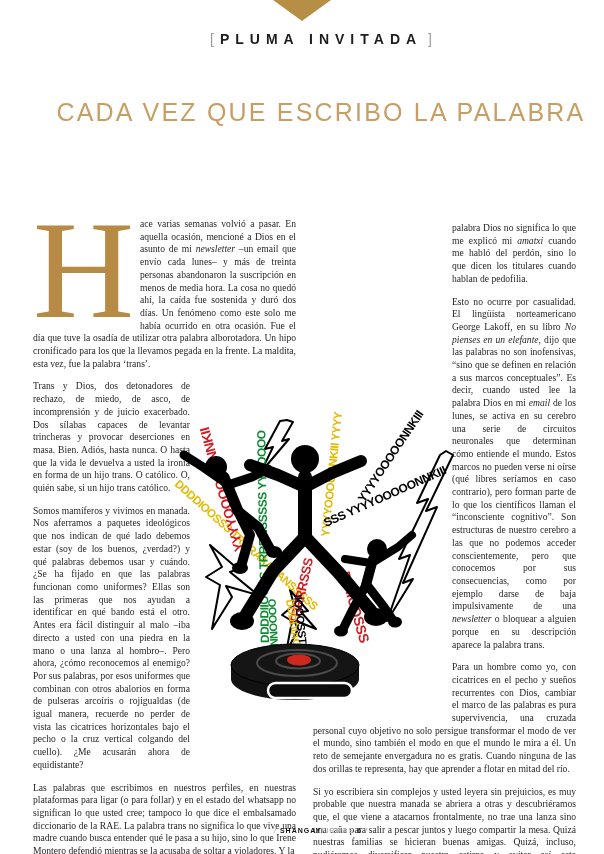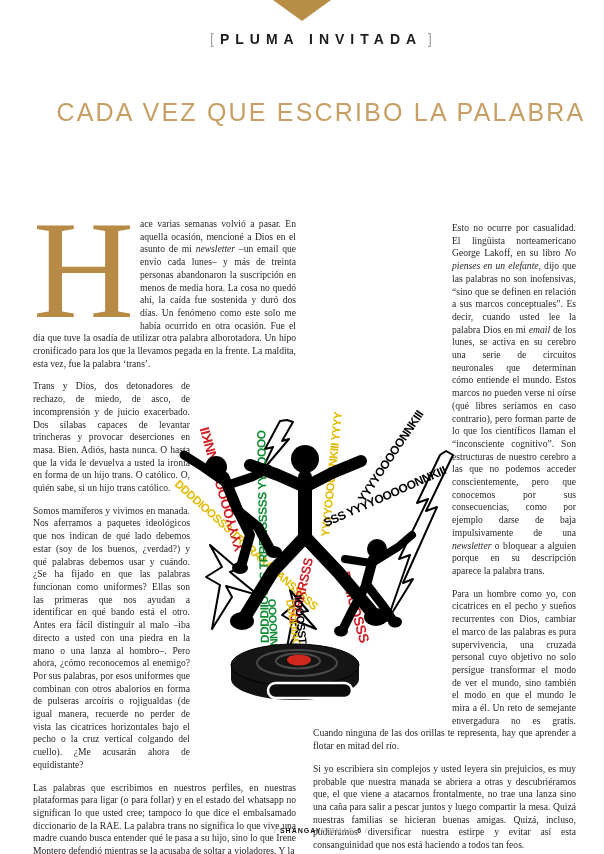--- a/index.html
+++ b/index.html
@@ -56,20 +56,21 @@
   <div class="col col-left">
     <p><span class="dropcap">H</span><span><span>ace varias semanas volvió a pasar. En aquella ocasión, mencioné a Dios en el asunto de mi </span><i>newsletter</i><span> –un email que envío cada lunes– y más de treinta personas abandonaron la suscripción en menos de media hora. La cosa no quedó ahí, la caída fue sostenida y duró dos días. Un fenómeno como este solo me había ocurrido en otra ocasión. Fue el día que tuve la osadía de utilizar otra palabra alborotadora. Un hipo cronificado para los que la llevamos pegada en la frente. La maldita, esta vez, fue la palabra ‘trans’.</span></span></p>
     <div class="spacer-left"></div>
     <p>Trans y Dios, dos detonadores de rechazo, de miedo, de asco, de incomprensión y de juicio exacerbado. Dos sílabas capaces de levantar trincheras y provocar deserciones en masa. Bien. Adiós, hasta nunca. O hasta que la vida le devuelva a usted la ironía en forma de un hijo trans. O católico. O, quién sabe, si un hijo trans católico.</p>
     <p>Somos mamíferos y vivimos en manada. Nos aferramos a paquetes ideológicos que nos indican de qué lado debemos estar (soy de los buenos, ¿verdad?) y qué palabras debemos usar y cuándo. ¿Se ha fijado en que las palabras funcionan como uniformes? Ellas son las primeras que nos ayudan a identificar en qué bando está el otro. Antes era fácil distinguir al malo –iba directo a usted con una piedra en la mano o una lanza al hombro–. Pero ahora, ¿cómo reconocemos al enemigo? Por sus palabras, por esos uniformes que combinan con otros abalorios en forma de pulseras arcoíris o rojigualdas (de igual manera, recuerde no perder de vista las cicatrices horizontales bajo el pecho o la cruz vertical colgando del cuello). ¿Me acusarán ahora de equidistante?</p>
     <p>Las palabras que escribimos en nuestros perfiles, en nuestras plataformas para ligar (o para follar) y en el estado del whatsapp no significan lo que usted cree; tampoco lo que dice el embalsamado diccionario de la RAE. La palabra trans no significa lo que vive una madre cuando busca entender qué le pasa a su hijo, sino lo que Irene Montero defendió mientras se la acusaba de soltar a violadores. Y la</p>
   </div>
 
   <div class="col col-right">
     <div class="spacer-right"></div>
+    <p><span>palabra Dios no significa lo que me explicó mi </span><i>amatxi</i><span> cuando me habló del perdón, sino lo que dicen los titulares cuando hablan de pedofilia.</span></p>
     <p><span>Esto no ocurre por casualidad. El lingüista norteamericano George Lakoff, en su libro </span><i>No pienses en un elefante</i><span>, dijo que las palabras no son inofensivas, “sino que se definen en relación a sus marcos conceptuales”. Es decir, cuando usted lee la palabra Dios en mi </span><i>email</i><span> de los lunes, se activa en su cerebro una serie de circuitos neuronales que determinan cómo entiende el mundo. Estos marcos no pueden verse ni oírse (qué libres seríamos en caso contrario), pero forman parte de lo que los científicos llaman el “inconsciente cognitivo”. Son estructuras de nuestro cerebro a las que no podemos acceder conscientemente, pero que conocemos por sus consecuencias, como por ejemplo darse de baja impulsivamente de una </span><i>newsletter</i><span> o bloquear a alguien porque en su descripción aparece la palabra trans.</span></p>
     <p>Para un hombre como yo, con cicatrices en el pecho y sueños recurrentes con Dios, cambiar el marco de las palabras es pura supervivencia, una cruzada personal cuyo objetivo no solo persigue transformar el modo de ver el mundo, sino también el modo en que el mundo le mira a él. Un reto de semejante envergadura no es gratis. Cuando ninguna de las dos orillas te representa, hay que aprender a flotar en mitad del río.</p>
     <p>Si yo escribiera sin complejos y usted leyera sin prejuicios, es muy probable que nuestra manada se abriera a otras y descubriéramos que, el que viene a atacarnos frontalmente, no trae una lanza sino una caña para salir a pescar juntos y luego compartir la mesa. Quizá nuestras familias se hicieran buenas amigas. Quizá, incluso, pudiéramos diversificar nuestra estirpe y evitar así esta consanguinidad que nos está haciendo a todos tan feos.</p>
 
   </div>
 
   <div class="illu">
     <svg width="320" height="300" viewBox="0 0 320 300">
 
       <g fill="#ffffff" stroke="#000000" stroke-width="2" stroke-linejoin="round">

